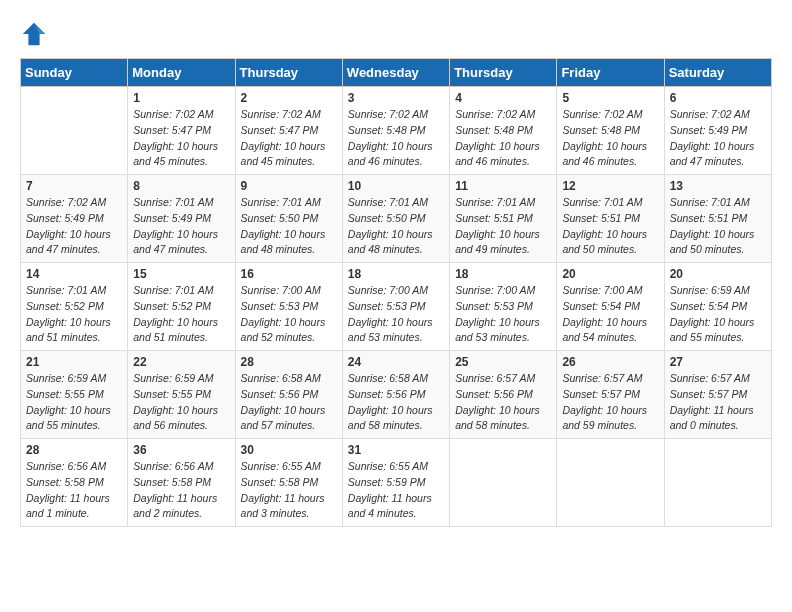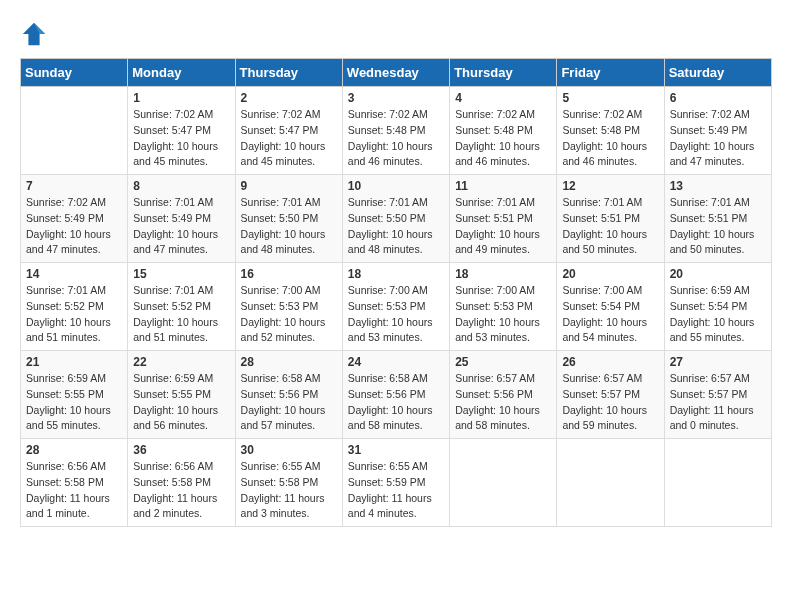--- a/index.html
+++ b/index.html
@@ -73,20 +73,21 @@
       background: #f9f9f9;
     }
     .day-number {
       font-weight: bold;
       font-size: 12px;
       margin-bottom: 2px;
     }
     .day-info {
       font-size: 10.5px;
       line-height: 1.5;
+      font-style: italic;
     }
     td.empty {
       background: #fff;
     }
   </style>
 </head>
 <body>
 
 <div class="header-section">
   <div class="logo">

